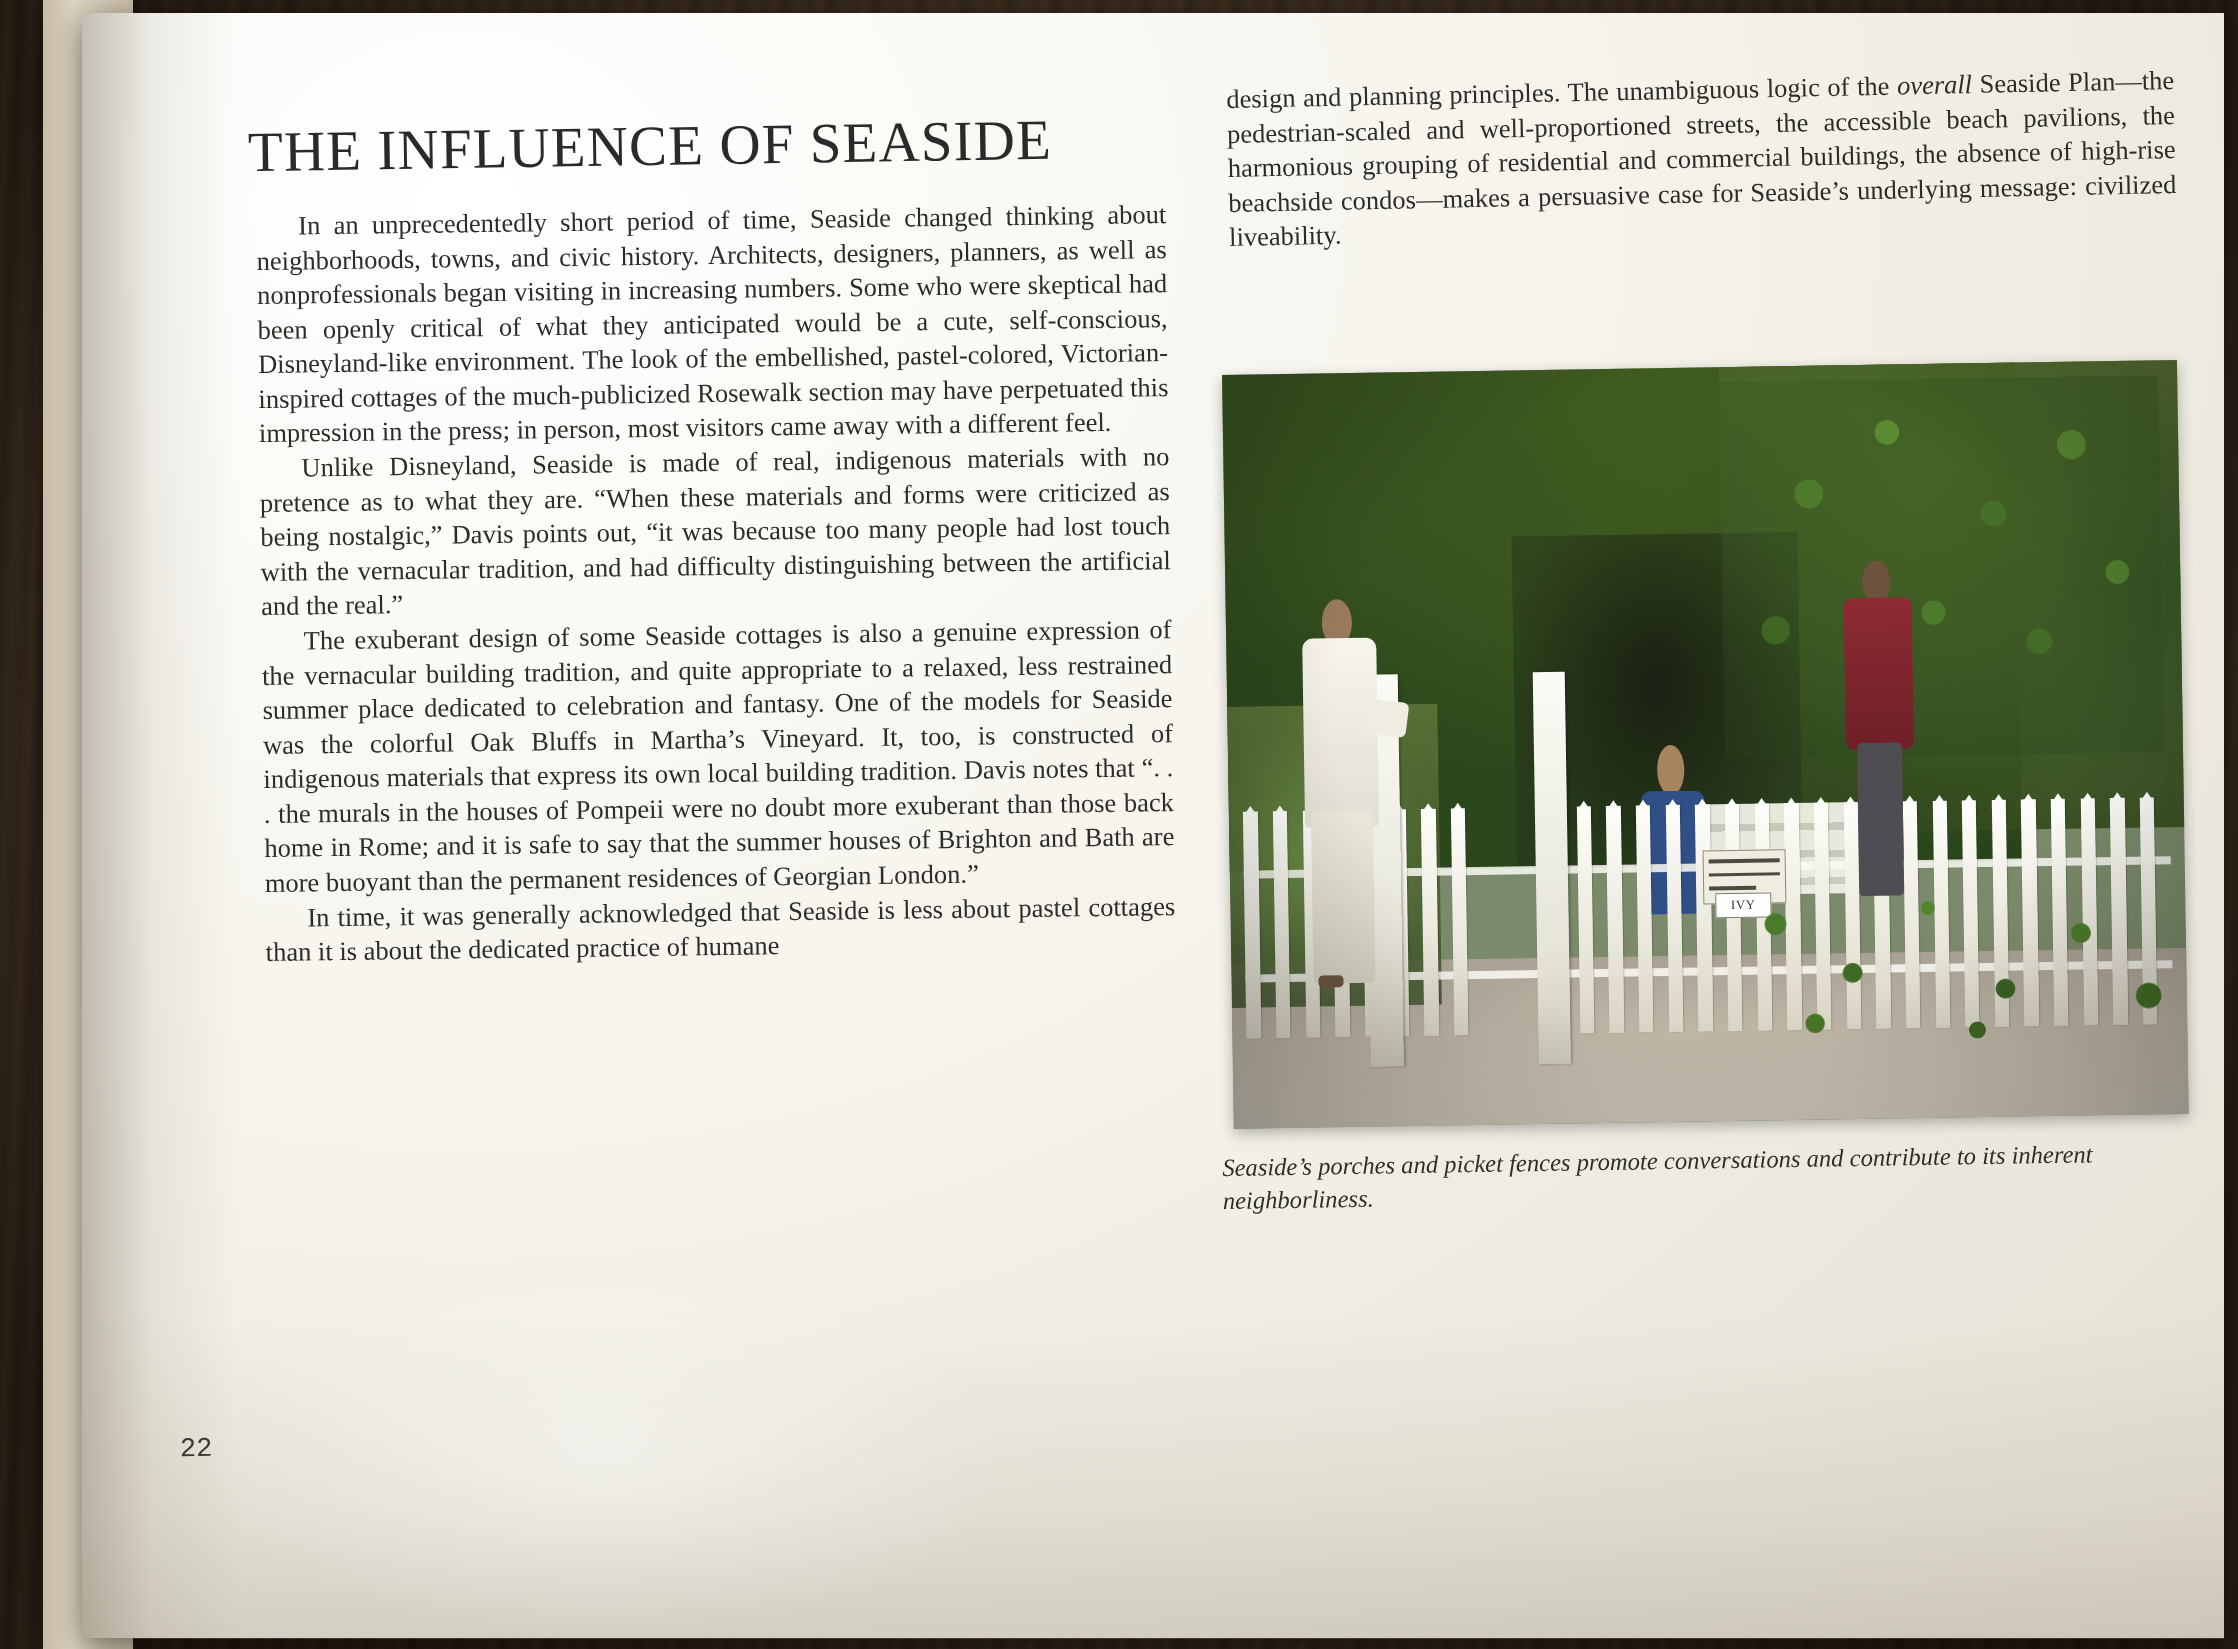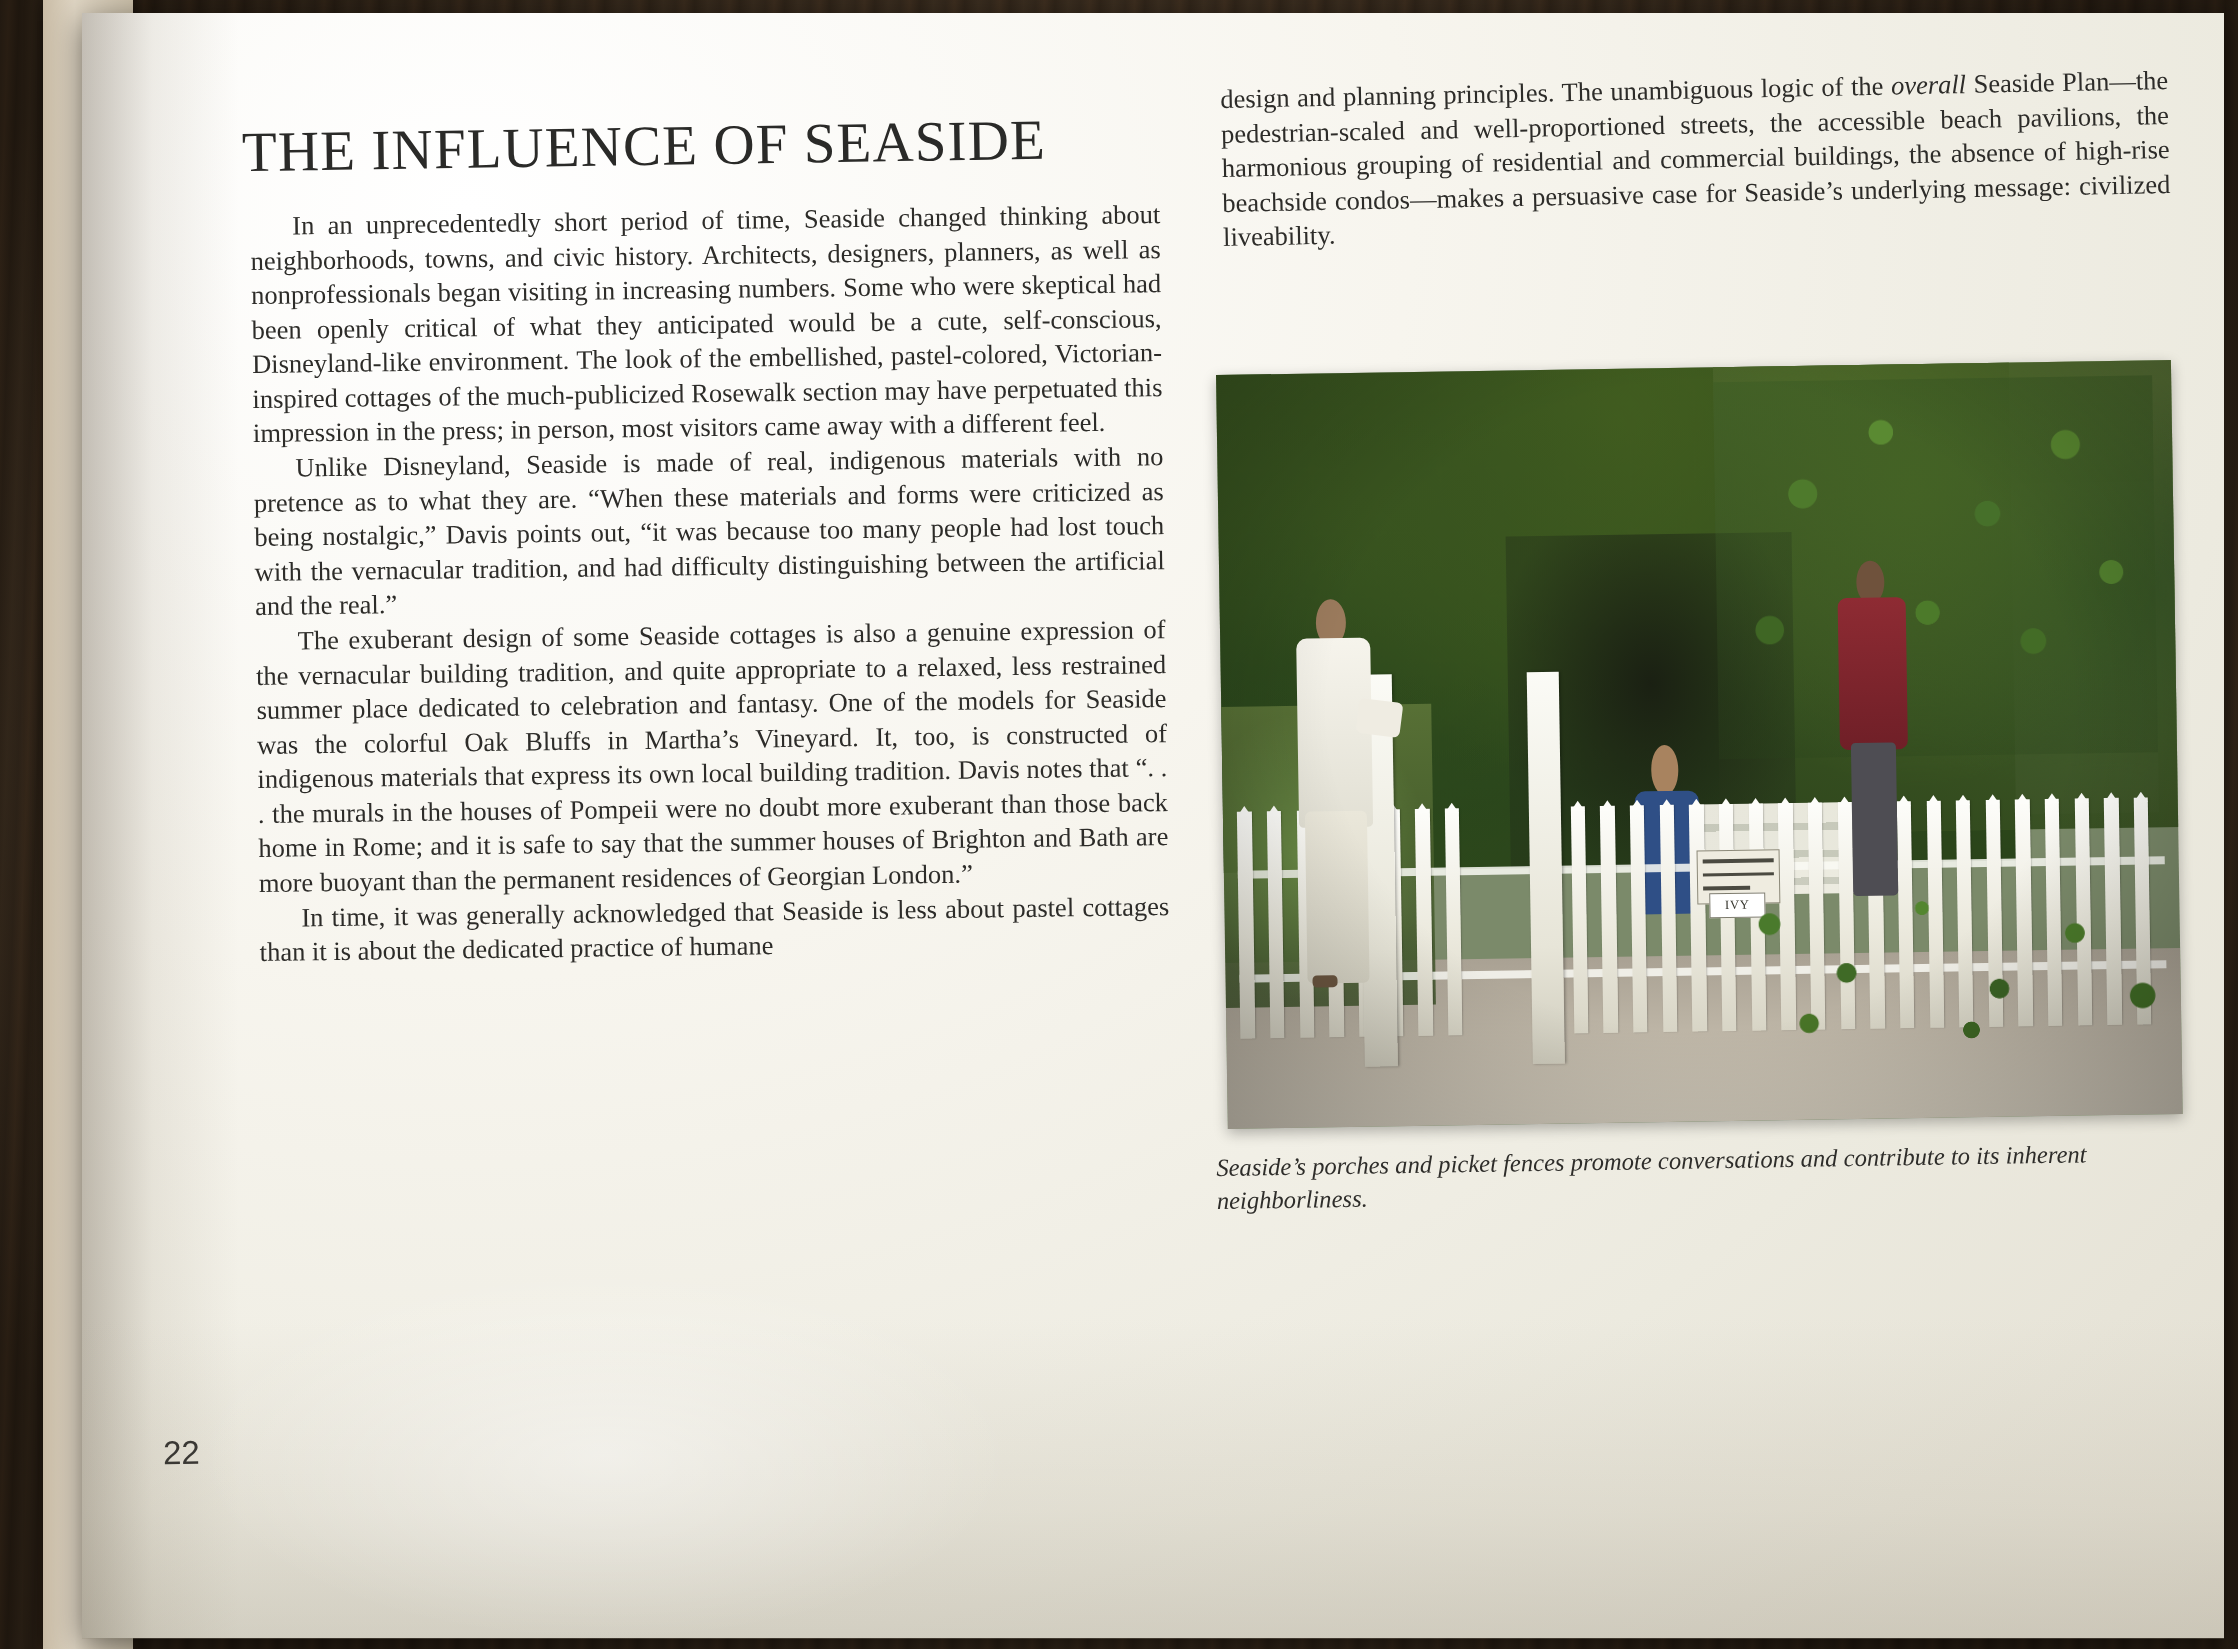--- a/index.html
+++ b/index.html
@@ -79,21 +79,21 @@
     top: 1269px;
     width: 821px;
     height: 373px;
     background: radial-gradient(ellipse at 50% 50%, rgba(255,255,255,0.45), rgba(255,255,255,0) 70%);
     pointer-events: none;
   }
 
   
   .content {
     position: absolute;
-    left: 242px;
+    left: 248px;
     top: 97px;
     width: 1940px;
     height: 1418px;
   }
 
   .title {
     position: absolute;
     left: 0px;
     top: 16.4px;
     font-size: 57px;
@@ -337,25 +337,25 @@
     line-height: 1.35;
     font-style: italic;
     color: #2e2d2a;
     transform: rotate(-0.9deg);
     transform-origin: left top;
     font-family: "Liberation Serif", serif;
   }
 
   .folio {
     position: absolute;
-    left: 163px;
+    left: 180px;
     top: 1434px;
-    font-size: 33px;
+    font-size: 27px;
     color: #3a3834;
-    font-family: Liberation Sans, sans-serif;
+    font-family: Liberation Mono, monospace;
     transform: rotate(-0.8deg);
   }
 </style>
 </head>
 <body>
 
 <div id="page-root">
   <div class="table-bg"></div>
   <div class="under-page"></div>
   <div class="page"></div>

